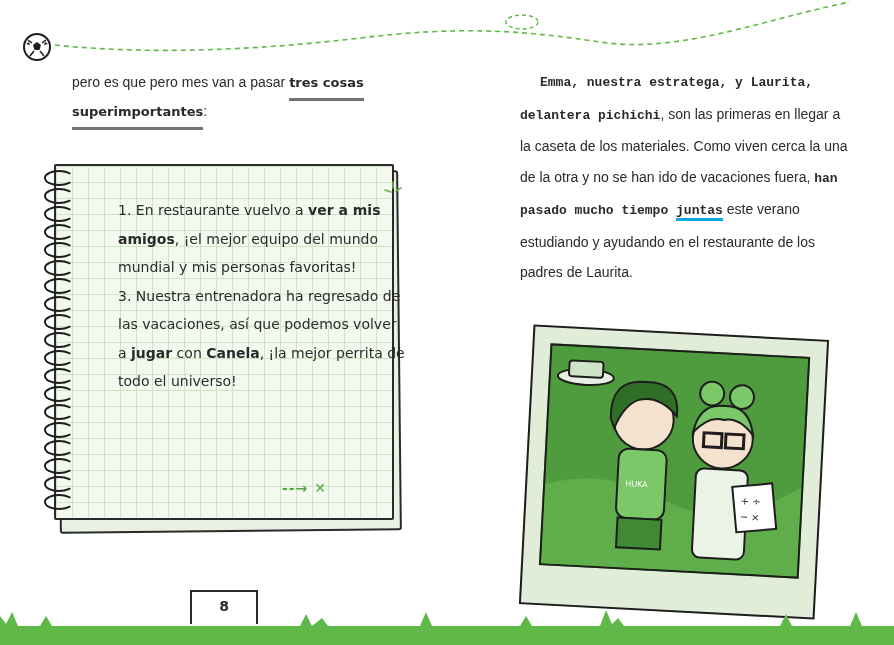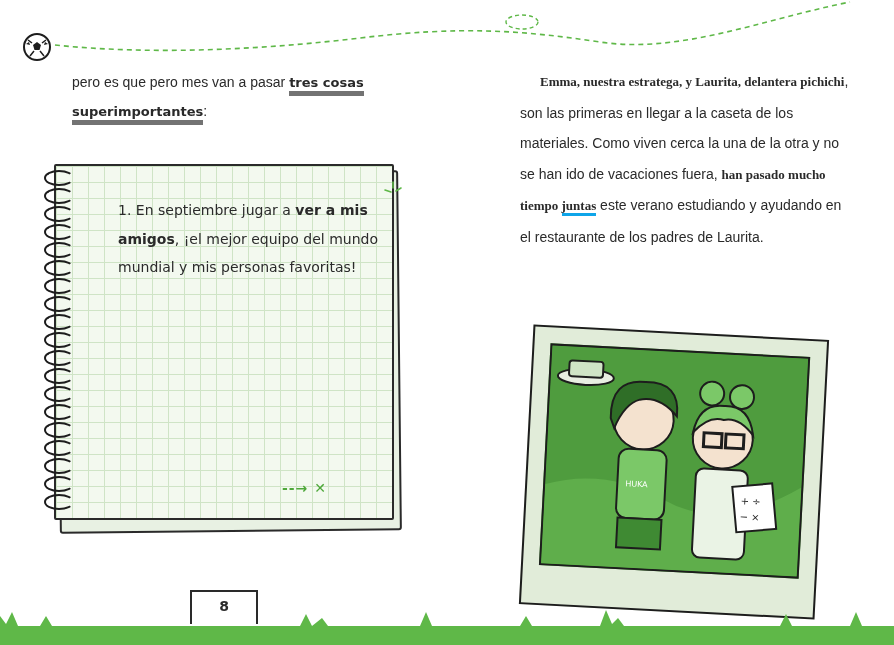--- a/index.html
+++ b/index.html
@@ -1,33 +1,33 @@
 <!DOCTYPE html>
 <html><head>
 <meta charset="utf-8">
 <style>
   html,body{margin:0;padding:0;}
   body{width:894px;height:645px;position:relative;overflow:hidden;background:#ffffff;font-family:"Liberation Sans",sans-serif;color:#2a2a2a;}
   .dash-path{position:absolute;left:0;top:0;width:894px;height:70px;pointer-events:none;}
   .ball{position:absolute;left:22px;top:32px;width:30px;height:30px;}
   .left-p{position:absolute;left:72px;top:68px;width:360px;font-size:14px;line-height:28px;}
-  .hl{font-family:"DejaVu Sans",sans-serif;font-weight:bold;font-size:13px;border-bottom:5px solid #737373;padding-bottom:1px;}
+  .hl{font-family:"DejaVu Sans",sans-serif;font-weight:bold;font-size:13px;border-bottom:3px solid #737373;padding-bottom:8px;}
   .notebook{position:absolute;left:40px;top:160px;width:360px;height:372px;}
   .nb-shadow{position:absolute;left:18px;top:12px;width:338px;height:356px;background:#e8f1e3;border:2px solid #2a2a2a;border-radius:3px;transform:rotate(-0.6deg);}
   .nb-page{position:absolute;left:14px;top:4px;width:336px;height:352px;background-color:#f3f9ef;
     background-image:linear-gradient(#cfe4c6 1px,transparent 1px),linear-gradient(90deg,#cfe4c6 1px,transparent 1px);
     background-size:16px 16px;border:2px solid #2a2a2a;border-radius:2px;}
   .rings{position:absolute;left:0;top:10px;width:40px;height:340px;}
   .ring{position:absolute;left:4px;width:26px;height:12px;border:2.5px solid #1d1d1d;border-radius:50%;border-right-color:transparent;background:transparent;}
   .nb-list{position:absolute;left:62px;top:30px;width:290px;font-family:"DejaVu Sans",sans-serif;font-size:14px;line-height:28.5px;color:#2a2a2a;margin:0;padding:0;list-style:none;}
   .nb-list b{font-weight:bold;}
   .sparkle{position:absolute;left:325px;top:14px;}
   .arrow{position:absolute;left:282px;top:480px;font-family:"DejaVu Sans",sans-serif;color:#4ea83a;font-size:14px;font-weight:bold;letter-spacing:1px;}
   .right-p{position:absolute;left:520px;top:66px;width:330px;font-size:14px;line-height:30.5px;}
-  .right-p .bd{font-family:Liberation Serif, serif;font-weight:bold;font-size:13px;}
+  .right-p .bd{font-family:Liberation Mono, monospace;font-weight:bold;font-size:13px;}
   .indent{padding-left:20px;}
   .ul{border-bottom:3px solid #0ea5e9;}
   .photo{position:absolute;left:526px;top:332px;width:296px;height:280px;transform:rotate(3deg);}
   .photo-frame{position:absolute;inset:0;background:#e1ecd9;border:2.5px solid #1d1d1d;}
   .photo-inner{position:absolute;left:18px;top:18px;right:18px;bottom:40px;background:#4f9c3e;border:2px solid #1d1d1d;overflow:hidden;}
   .ground{position:absolute;left:0;top:598px;width:894px;height:47px;}
   .page-num-box{position:absolute;left:190px;top:590px;width:64px;height:32px;border:2px solid #2a2a2a;border-bottom:none;background:#ffffff;}
   .page-num{position:absolute;left:0;right:0;top:6px;text-align:center;font-family:"DejaVu Sans",sans-serif;font-weight:bold;font-size:14px;}
 </style>
 </head>
@@ -52,21 +52,25 @@
 
 <div class="notebook">
   <div class="nb-shadow"></div>
   <div class="nb-page">
     <svg class="sparkle" width="24" height="20" viewBox="0 0 24 20">
       <path d="M4 10 L10 12 M12 2 L12 8 M20 8 L15 11" stroke="#5fb848" stroke-width="1.6" stroke-linecap="round"></path>
     </svg>
     <ol class="nb-list">
       <li>
         <span>1.</span>
-        <span>En septiembre jugar a </span><b>ver a mis amigos</b><span>, ¡el mejor equipo del mundo mundial y mis personas favoritas!</span>
+        <span>En restaurante vuelvo a </span><b>ver a mis amigos</b><span>, ¡el mejor equipo del mundo mundial y mis personas favoritas!</span>
+      </li>
+      <li>
+        <span>3.</span>
+        <span>Nuestra entrenadora ha regresado de las vacaciones, así que podemos volver a </span><b>jugar</b><span> con </span><b>Canela</b><span>, ¡la mejor perrita de todo el universo!</span>
       </li>
     </ol>
   </div>
   <div class="rings">
     <div class="ring" style="top:0px"></div>
     <div class="ring" style="top:18px"></div>
     <div class="ring" style="top:36px"></div>
     <div class="ring" style="top:54px"></div>
     <div class="ring" style="top:72px"></div>
     <div class="ring" style="top:90px"></div>

